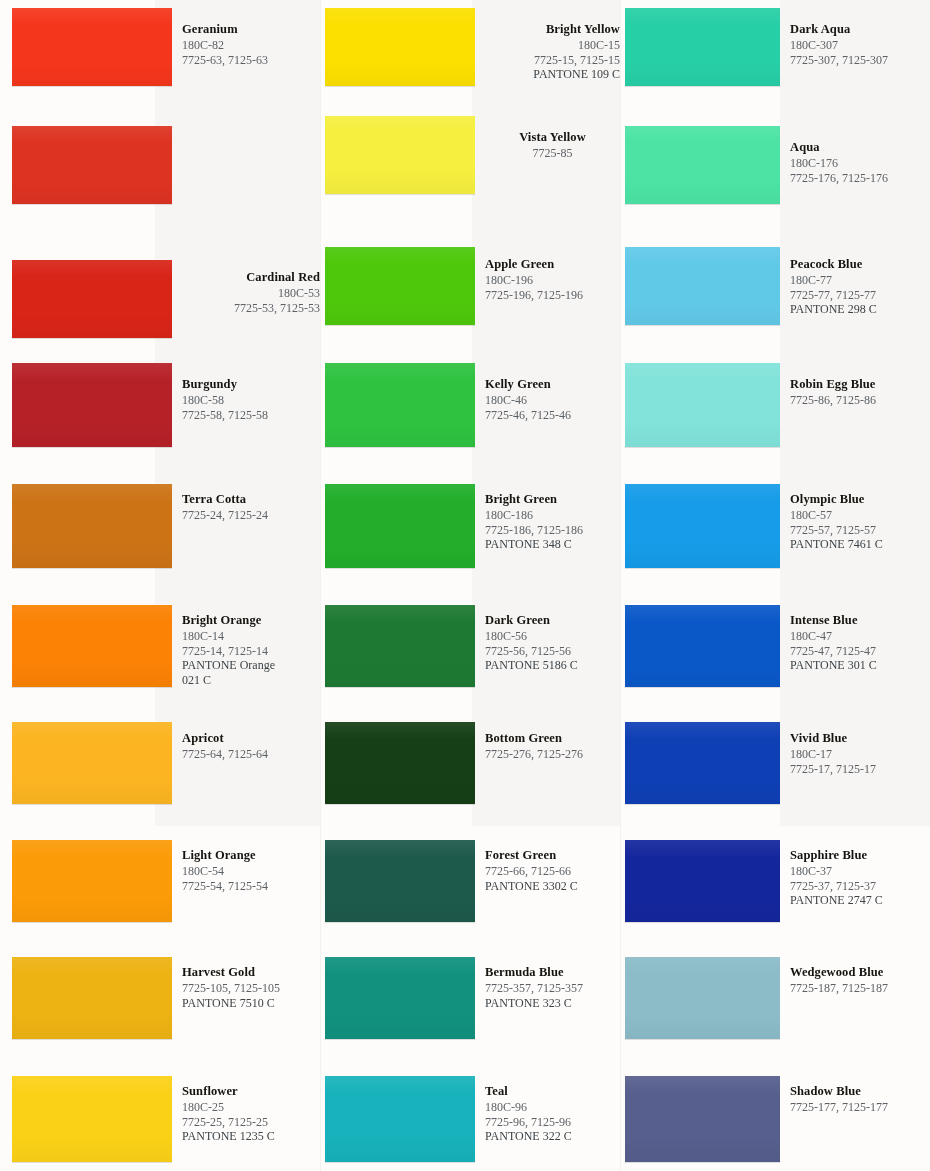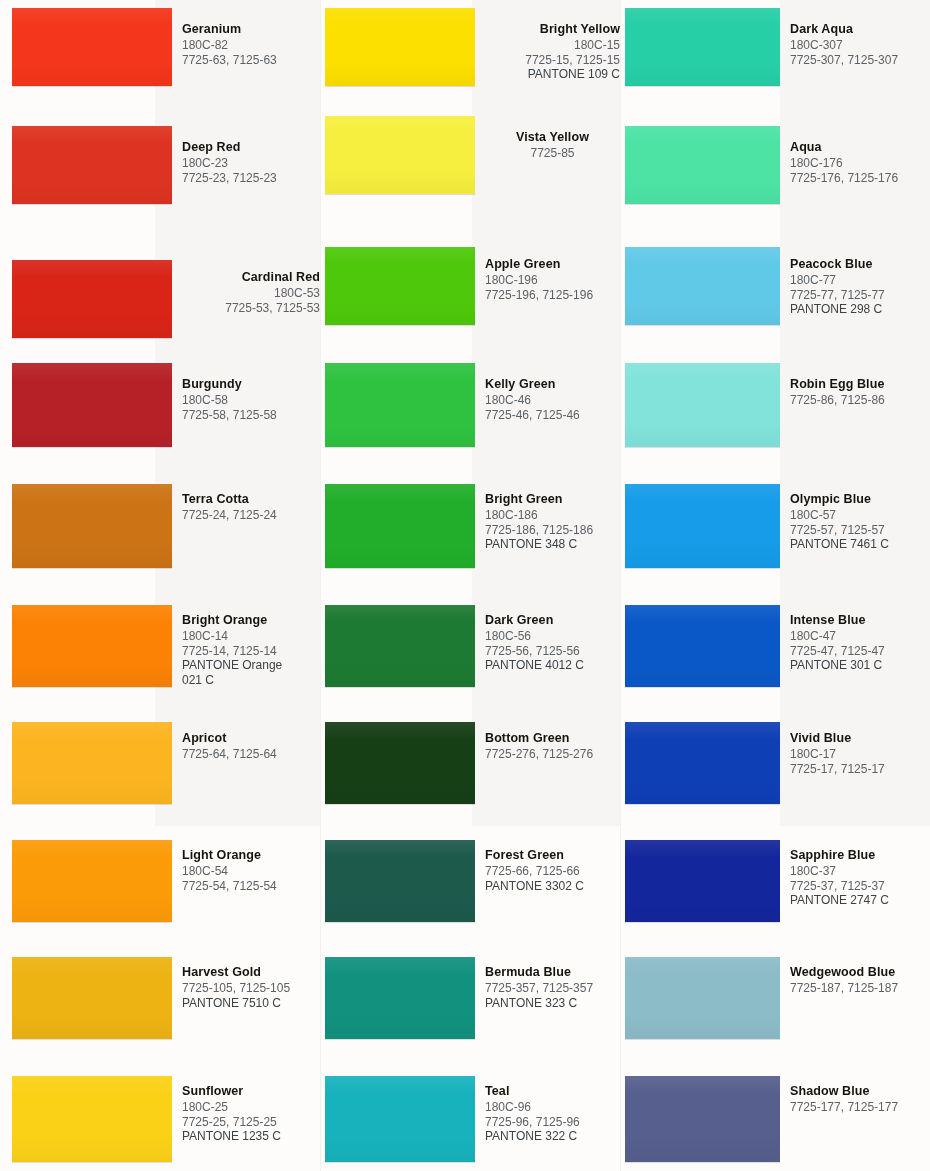--- a/index.html
+++ b/index.html
@@ -35,20 +35,21 @@
     position: absolute;
     inset: 0;
     display: flex;
     flex-direction: row;
   }
 
   .column {
     position: relative;
     height: 826px;
     box-sizing: border-box;
+    font-family: Liberation Serif, serif;
   }
   .col-0 { width: 320px; }
   .col-1 { width: 300px; }
   .col-2 { width: 310px; }
 
   
   .col-panel {
     position: absolute;
     top: 0;
     bottom: 0;
@@ -124,25 +125,20 @@
       <div class="row" style="top: 8px;">
         <div class="swatch" title="Geranium" style="margin-left: 12px; width: 160px; height: 78px; background: rgb(244, 54, 28);"></div>
         <div class="info" style="margin-top: 12px;">
           <p class="name">Geranium</p>
           <p class="code">180C-82</p>
           <p class="code">7725-63, 7125-63</p>
         </div>
       </div>
       <div class="row" style="top: 126px;">
         <div class="swatch" title="Deep Red" style="margin-left: 12px; width: 160px; height: 78px; background: rgb(221, 51, 34);"></div>
-        <div class="info" style="margin-top: 12px;">
-          <p class="name">Deep Red</p>
-          <p class="code">180C-23</p>
-          <p class="code">7725-23, 7125-23</p>
-        </div>
       </div>
       <div class="row" style="top: 260px; text-align: right;">
         <div class="swatch" title="Cardinal Red" style="margin-left: 12px; width: 160px; height: 78px; background: rgb(217, 36, 24);"></div>
         <div class="info" style="margin-top: 8px;">
           <p class="name">Cardinal Red</p>
           <p class="code">180C-53</p>
           <p class="code">7725-53, 7125-53</p>
         </div>
       </div>
       <div class="row" style="top: 363px;">
@@ -245,21 +241,21 @@
           <p class="code">7725-186, 7125-186</p>
           <p class="code pantone">PANTONE 348 C</p>
         </div>
       </div>
       <div class="row" style="top: 605px; justify-content: flex-end;">
         <div class="swatch" title="Dark Green" style="margin-left: 5px; width: 150px; height: 82px; background: rgb(29, 122, 50);"></div>
         <div class="info" style="margin-top: 6px;">
           <p class="name">Dark Green</p>
           <p class="code">180C-56</p>
           <p class="code">7725-56, 7125-56</p>
-          <p class="code pantone">PANTONE 4012 C</p>
+          <p class="code pantone">PANTONE 5186 C</p>
         </div>
       </div>
       <div class="row" style="top: 722px;">
         <div class="swatch" title="Bottom Green" style="margin-left: 5px; width: 150px; height: 82px; background: rgb(22, 63, 22);"></div>
         <div class="info" style="margin-top: 7px;">
           <p class="name">Bottom Green</p>
           <p class="code">7725-276, 7125-276</p>
         </div>
       </div>
       <div class="row" style="top: 840px;">

